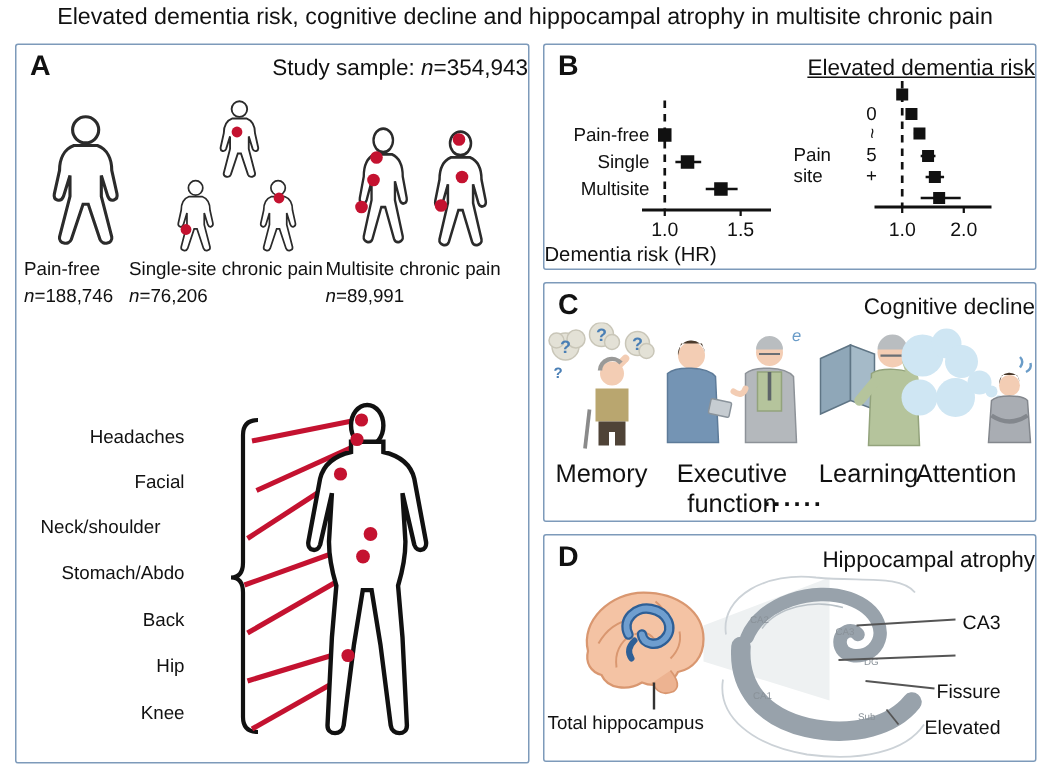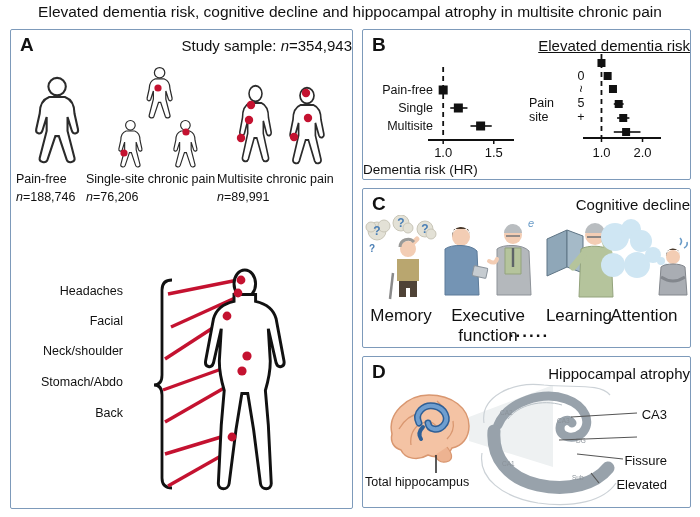--- a/index.html
+++ b/index.html
@@ -104,23 +104,25 @@
     <div class="lbl ctr" style="left:5px;top:142px;width:70px;">Pain-free</div>
     <div class="lbl ctr" style="left:5px;top:160px;width:70px;"><span class="it">n</span><span>=188,746</span></div>
     <div class="lbl ctr" style="left:75px;top:142px;width:130px;">Single-site chronic pain</div>
     <div class="lbl ctr" style="left:75px;top:160px;width:130px;"><span class="it">n</span><span>=76,206</span></div>
     <div class="lbl ctr" style="left:206px;top:142px;width:130px;">Multisite chronic pain</div>
     <div class="lbl ctr" style="left:206px;top:160px;width:130px;"><span class="it">n</span><span>=89,991</span></div>
 
 
     <div class="site-lbl" style="top:254px;">Headaches</div>
     <div class="site-lbl" style="top:284px;">Facial</div>
-    <div class="site-lbl" style="top:314px;">Neck/shoulder</div>
+    <div class="site-lbl" style="top:314px;text-align:center;">Neck/shoulder</div>
     <div class="site-lbl" style="top:345px;">Stomach/Abdo</div>
     <div class="site-lbl" style="top:376px;">Back</div>
+    <div class="site-lbl" style="top:407px;">Hip</div>
+    <div class="site-lbl" style="top:438px;">Knee</div>
   </div>
 
   <div class="panel" style="left:362px;top:29px;width:329px;height:151px;">
     <div class="pletter">B</div>
     <div class="ptitle" style="top:7px;text-decoration:underline;">Elevated dementia risk</div>
 
     <svg class="psvg" width="329" height="151" viewBox="0 0 329 151">
       <g id="fp-left">
           <line x1="80.1764705882353" y1="37" x2="80.1764705882353" y2="110" stroke="#111" stroke-width="1.8" stroke-dasharray="5,4"></line>
           <line x1="65" y1="110" x2="151" y2="110" stroke="#111" stroke-width="2"></line>

